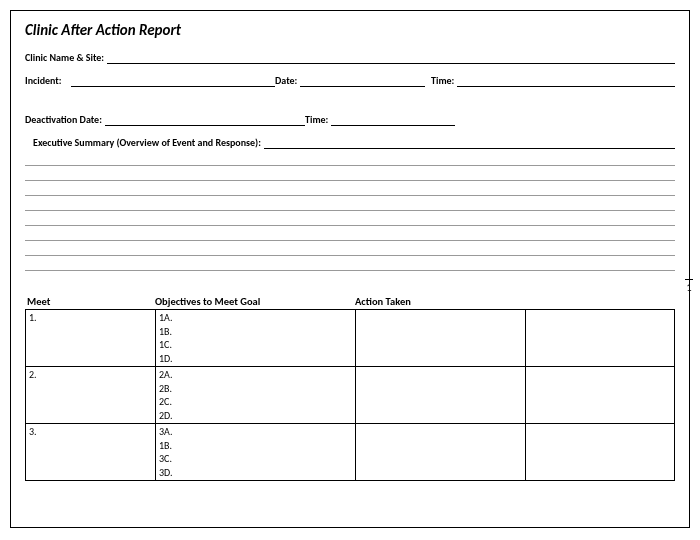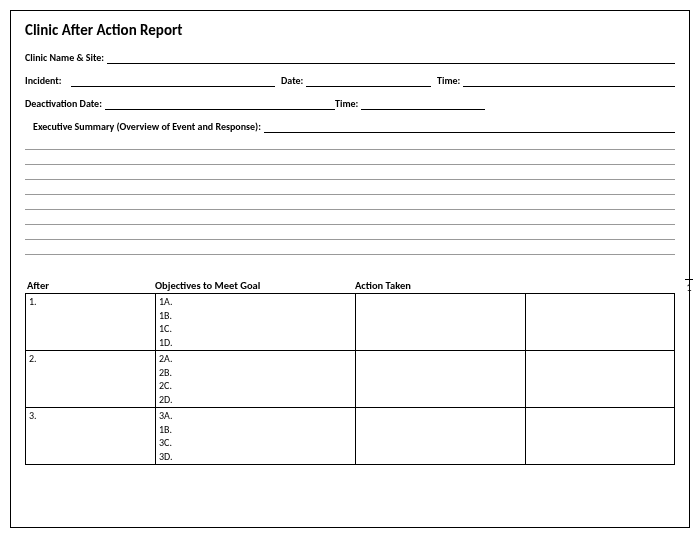--- a/index.html
+++ b/index.html
@@ -15,20 +15,21 @@
       border: 1px solid #000;
       margin: 10px;
       padding: 10px 14px 14px 14px;
       height: 518px;
       position: relative;
     }
     .title {
       font-size: 15px;
       font-weight: bold;
       margin-bottom: 12px;
+      font-style: italic;
     }
     .field-row {
       display: flex;
       margin-bottom: 10px;
       font-weight: bold;
       font-size: 10px;
     }
     .field {
       display: flex;
       align-items: flex-end;
@@ -102,32 +103,32 @@
       <span class="field-label">Clinic Name &amp; Site:</span>
       <span class="field-line"></span>
     </div>
   </div>
 
   <div class="field-row">
     <div class="field" style="width:250px;gap:6px;">
       <span class="field-label">Incident:</span>
       <span class="field-line"></span>
     </div>
-    <div class="field" style="width:150px; margin-left:6px;">
+    <div class="field" style="width:150px; ">
       <span class="field-label">Date:</span>
       <span class="field-line"></span>
     </div>
     <div class="field" style="flex:1; margin-left:6px;">
       <span class="field-label">Time:</span>
       <span class="field-line"></span>
     </div>
   </div>
 
   <div class="field-row">
-    <div class="field" style="width:310px;">
+    <div class="field" style="width:280px;margin-top:16px;">
       <span class="field-label">Deactivation Date:</span>
       <span class="field-line"></span>
     </div>
     <div class="field" style="width:150px;">
       <span class="field-label">Time:</span>
       <span class="field-line"></span>
     </div>
   </div>
 
   <div class="field-row" style="margin-bottom:2px;">
@@ -143,21 +144,21 @@
     <div class="summary-line"></div>
     <div class="summary-line"></div>
     <div class="summary-line"></div>
     <div class="summary-line"></div>
     <div class="summary-line"></div>
     <div class="summary-line"></div>
   </div>
 
   <div class="table-section">
     <div class="table-headers">
-      <div class="th-goal">After</div>
+      <div class="th-goal">Meet</div>
       <div class="th-obj">Objectives to Meet Goal</div>
       <div class="th-action">Action Taken</div>
     </div>
     <table class="goal-table">
       <tbody id="goal-tbody">
           <tr>
             <td class="col-goal">1.</td>
             <td class="col-obj">
               <span class="obj-line">1A.</span>
               <span class="obj-line">1B.</span>

